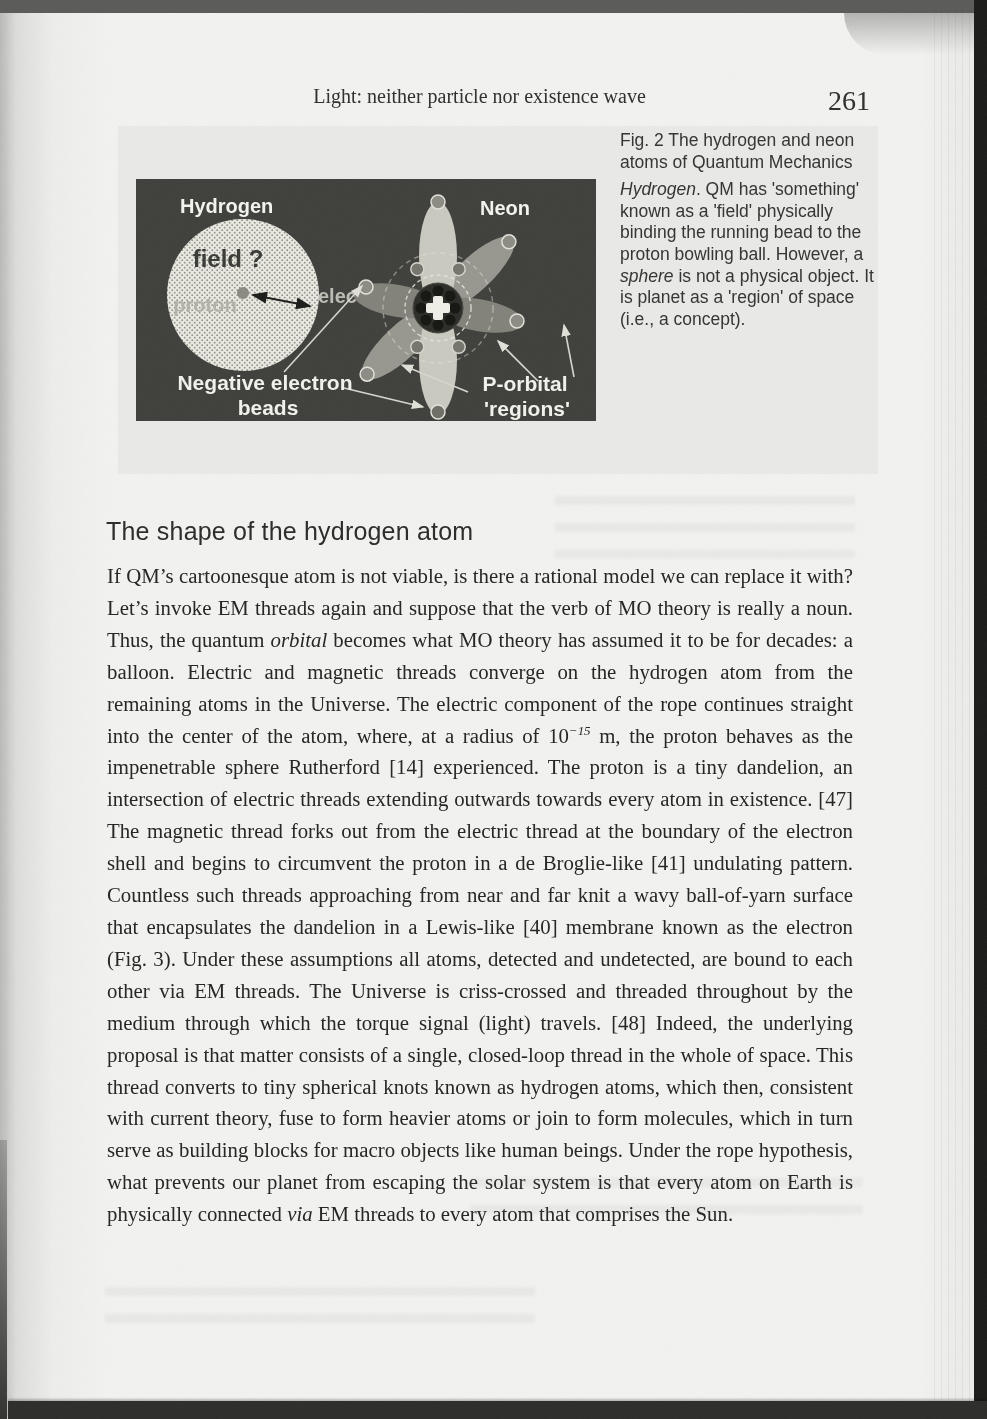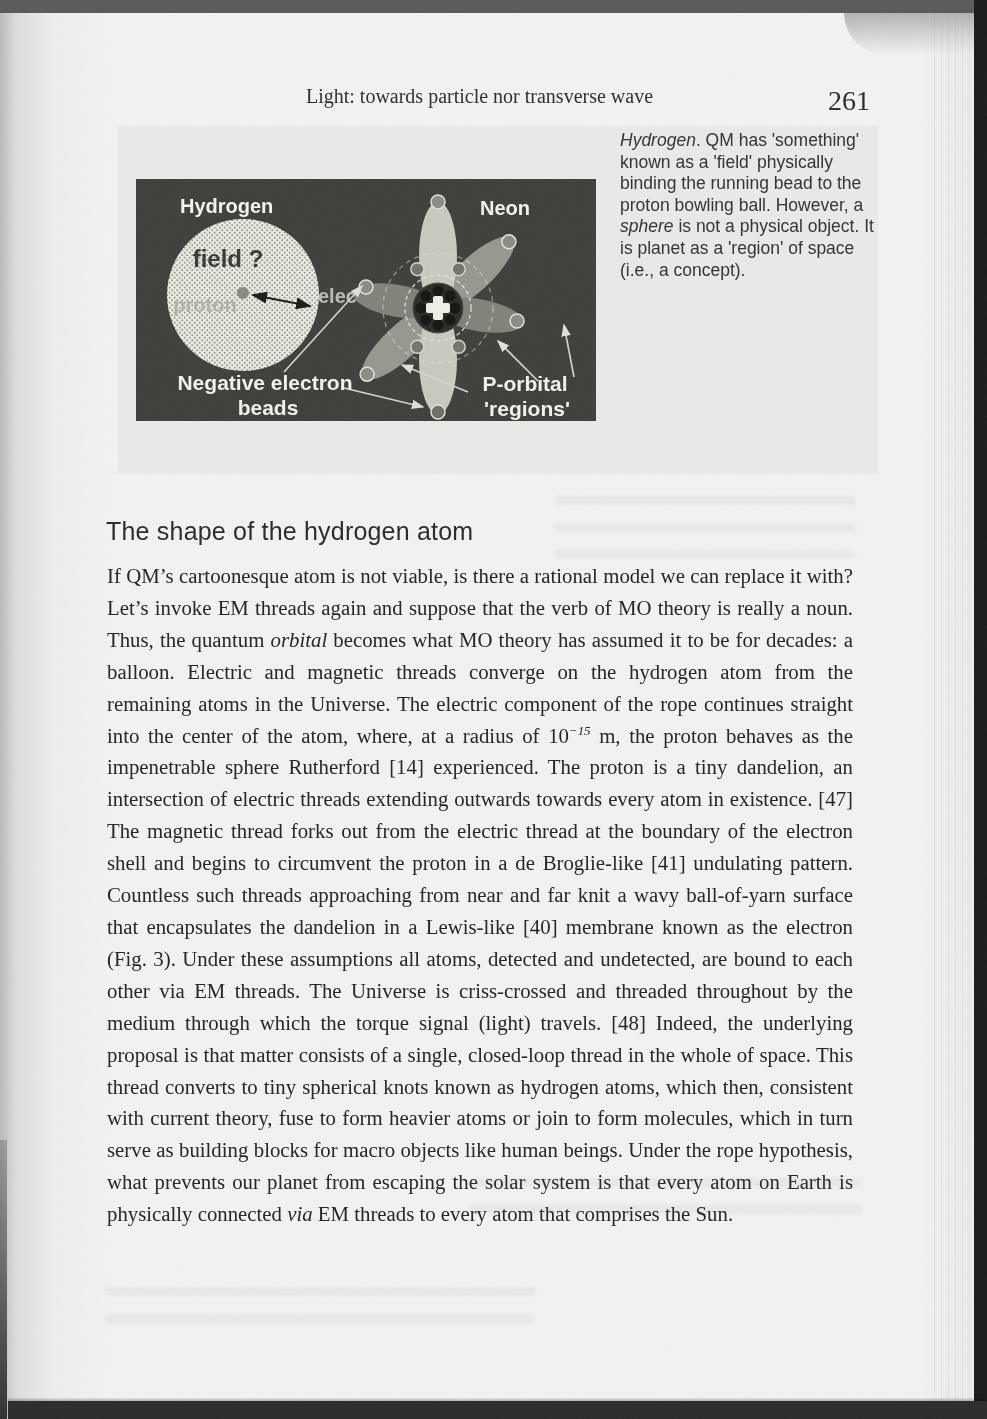--- a/index.html
+++ b/index.html
@@ -46,21 +46,21 @@
   .noise{position:absolute;left:0;top:0;pointer-events:none;}
   svg text{font-family:"Liberation Sans",sans-serif;font-weight:bold;}
 </style>
 </head>
 <body>
 
 <div class="canvas">
 
   <div class="fig-shade"></div>
 
-  <div class="running-head">Light: towards particle nor transverse wave</div>
+  <div class="running-head">Light: neither particle nor existence wave</div>
   <div class="page-num">261</div>
 
   <svg class="figure" viewBox="0 0 460 242">
     <defs>
       <pattern id="stip" width="5" height="5" patternUnits="userSpaceOnUse">
         <rect width="5" height="5" fill="#e9e9e2"></rect>
         <circle cx="1.2" cy="1.2" r="0.9" fill="#8f8f85"></circle>
         <circle cx="3.7" cy="3.7" r="0.9" fill="#8f8f85"></circle>
       </pattern>
       <marker id="arw" markerWidth="9" markerHeight="8" refX="7" refY="3" orient="auto">
@@ -134,20 +134,21 @@
       <line x1="438" y1="198" x2="428" y2="146" marker-end="url(#arw)"></line>
     </g>
 
     <text x="129" y="211" font-size="21" fill="#f2f2ec" text-anchor="middle">Negative electron</text>
     <text x="132" y="236" font-size="21" fill="#f2f2ec" text-anchor="middle">beads</text>
     <text x="389" y="212" font-size="21" fill="#f2f2ec" text-anchor="middle">P-orbital</text>
     <text x="391" y="237" font-size="21" fill="#f2f2ec" text-anchor="middle">'regions'</text>
   </svg>
 
   <div class="caption">
+    <p>Fig. 2 The hydrogen and neon atoms of Quantum Mechanics</p>
     <p><span class="it">Hydrogen</span><span>. QM has 'something' known as a 'field' physically binding the running bead to the proton bowling ball. However, a </span><span class="it">sphere</span><span> is not a physical object. It is planet as a 'region' of space (i.e., a concept).</span></p>
   </div>
 
   <h1 class="heading">The shape of the hydrogen atom</h1>
   <div class="body-text">
     <p><span>If QM’s cartoonesque atom is not viable, is there a rational model we can replace it with? Let’s invoke EM threads again and suppose that the verb of MO theory is really a noun. Thus, the quantum </span><span class="it">orbital</span><span> becomes what MO theory has assumed it to be for decades: a balloon. Electric and magnetic threads converge on the hydrogen atom from the remaining atoms in the Universe. The electric component of the rope continues straight into the center of the atom, where, at a radius of 10</span><sup>−15</sup><span> m, the proton behaves as the impenetrable sphere Rutherford [14] experienced. The proton is a tiny dandelion, an intersection of electric threads extending outwards towards every atom in existence. [47] The magnetic thread forks out from the electric thread at the boundary of the electron shell and begins to circumvent the proton in a de Broglie-like [41] undulating pattern. Countless such threads approaching from near and far knit a wavy ball-of-yarn surface that encapsulates the dandelion in a Lewis-like [40] membrane known as the electron (Fig. 3). Under these assumptions all atoms, detected and undetected, are bound to each other via EM threads. The Universe is criss-crossed and threaded throughout by the medium through which the torque signal (light) travels. [48] Indeed, the underlying proposal is that matter consists of a single, closed-loop thread in the whole of space. This thread converts to tiny spherical knots known as hydrogen atoms, which then, consistent with current theory, fuse to form heavier atoms or join to form molecules, which in turn serve as building blocks for macro objects like human beings. Under the rope hypothesis, what prevents our planet from escaping the solar system is that every atom on Earth is physically connected </span><span class="it">via</span><span> EM threads to every atom that comprises the Sun.</span></p>
   </div>
 
   <div class="bleed b1"></div>
   <div class="bleed b2"></div>

